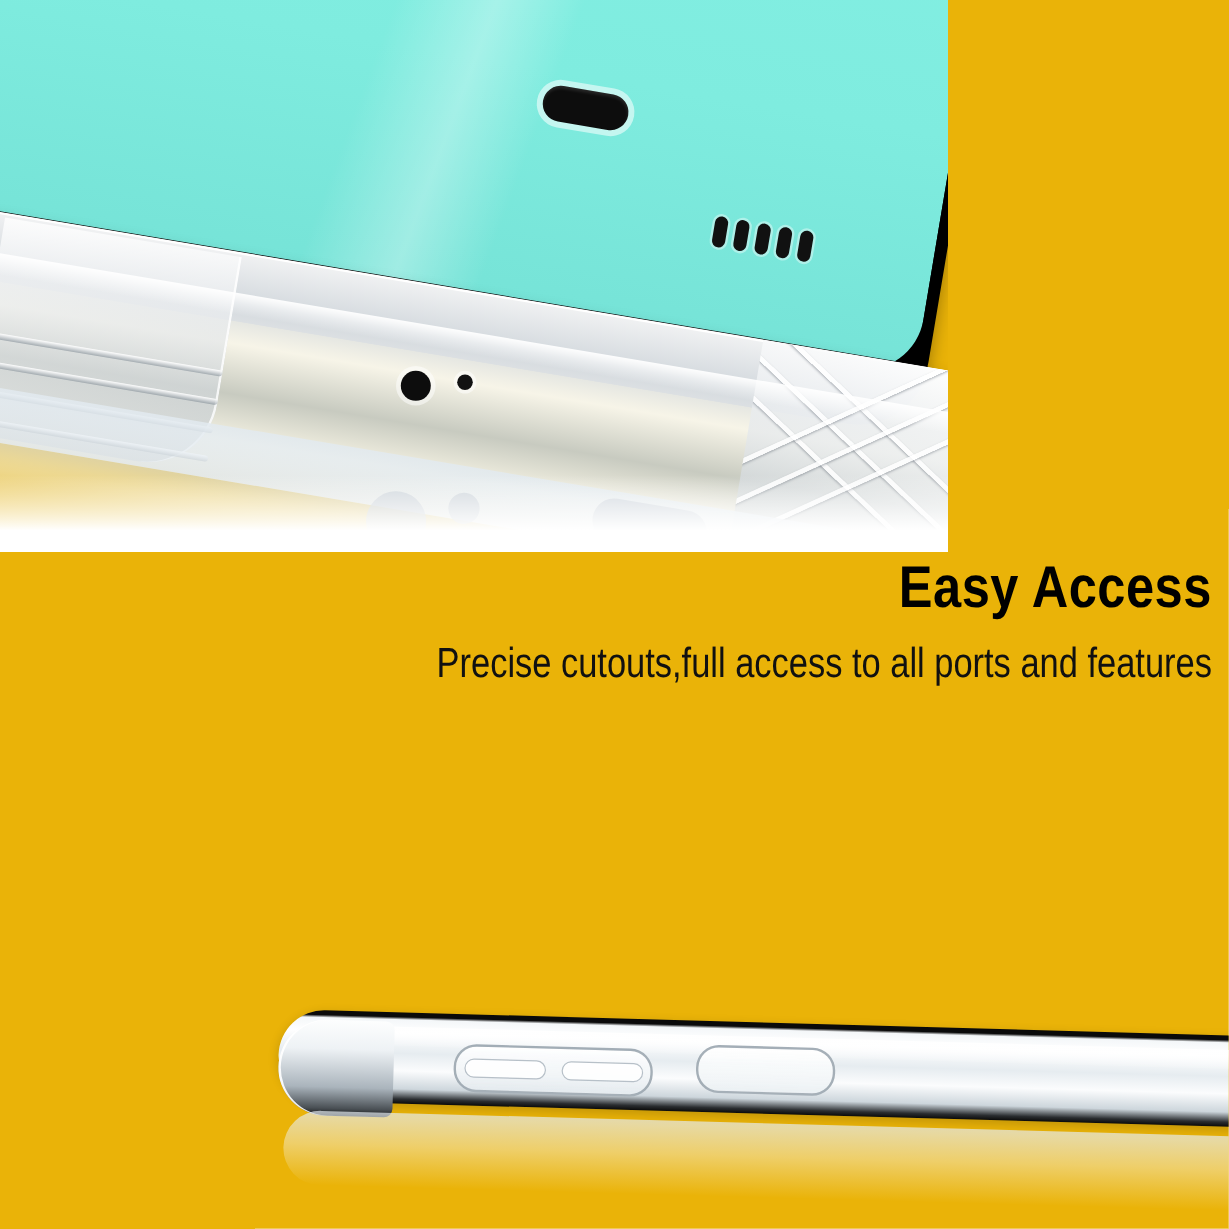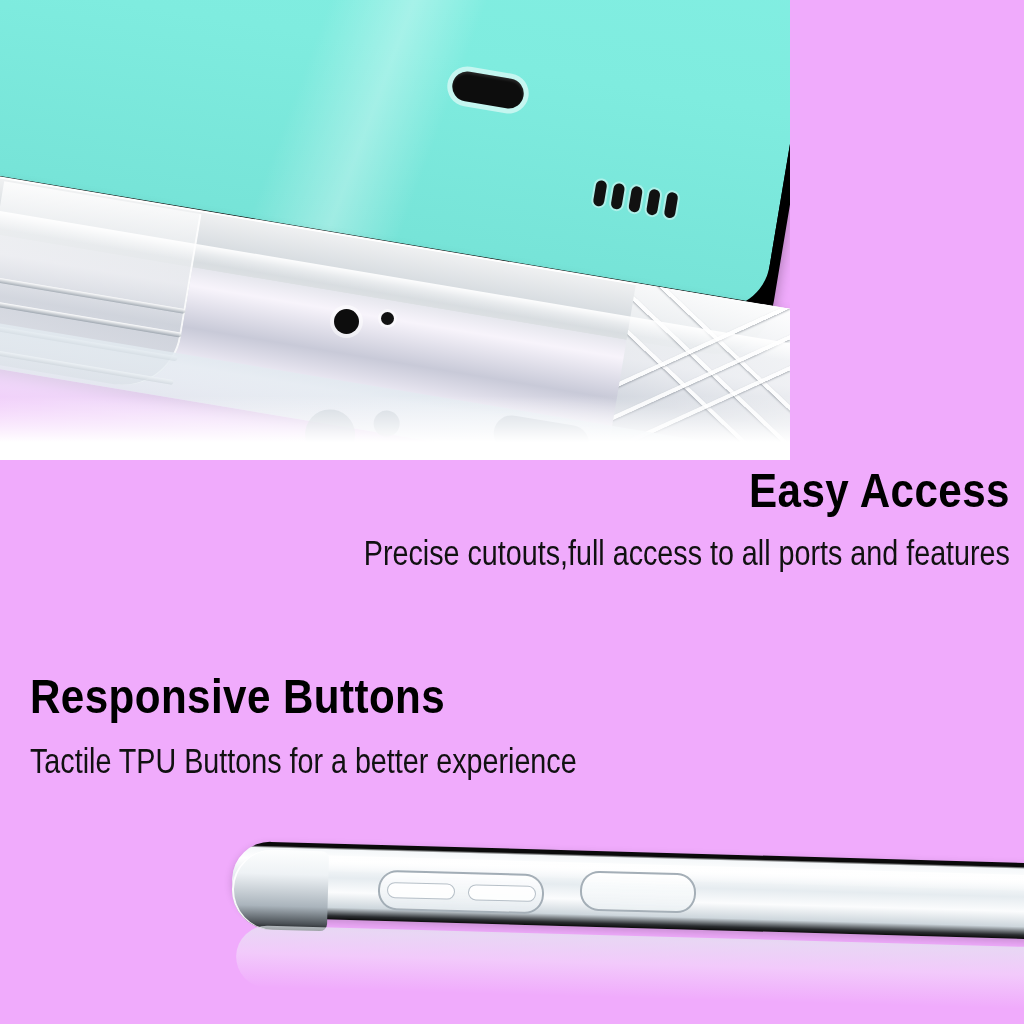--- a/index.html
+++ b/index.html
@@ -3,21 +3,21 @@
 <meta charset="utf-8">
 <style>
   html,body{margin:0;padding:0;}
   body{
     width:1024px;height:1024px;
     background:#ffffff;
     font-family:"Liberation Sans", sans-serif;
     overflow:hidden;
     position:relative;
   }
-  .stage{position:absolute;inset:0;background:#f0abfc;}
+  .stage{position:absolute;inset:0;background:#eab308;}
 
   
   .photo-top{
     position:absolute;left:0;top:0;width:790px;height:460px;
     overflow:hidden;
   }
   
   .phone-wrap{
     position:absolute;left:-170px;top:-215px;width:940px;height:500px;
     transform:rotate(9.5deg);
@@ -259,24 +259,20 @@
         <i class="rf3"></i>
     </div>
     <div class="mask-white"></div>
   </div>
 
   <div class="txt-block" id="easy-block">
     <div class="head">Easy Access</div>
     <div class="sub">Precise cutouts,full access to all ports and features</div>
   </div>
 
-  <div class="txt-block" id="resp-block">
-    <div class="head">Responsive Buttons</div>
-    <div class="sub">Tactile TPU Buttons for a better experience</div>
-  </div>
 
   <div class="photo-bottom">
     <div class="case-side">
       <div class="case-side-gloss"></div>
     </div>
     <div class="case-tip"></div>
     <div class="btn-volume">
       <i></i>
         <i></i>
     </div>

